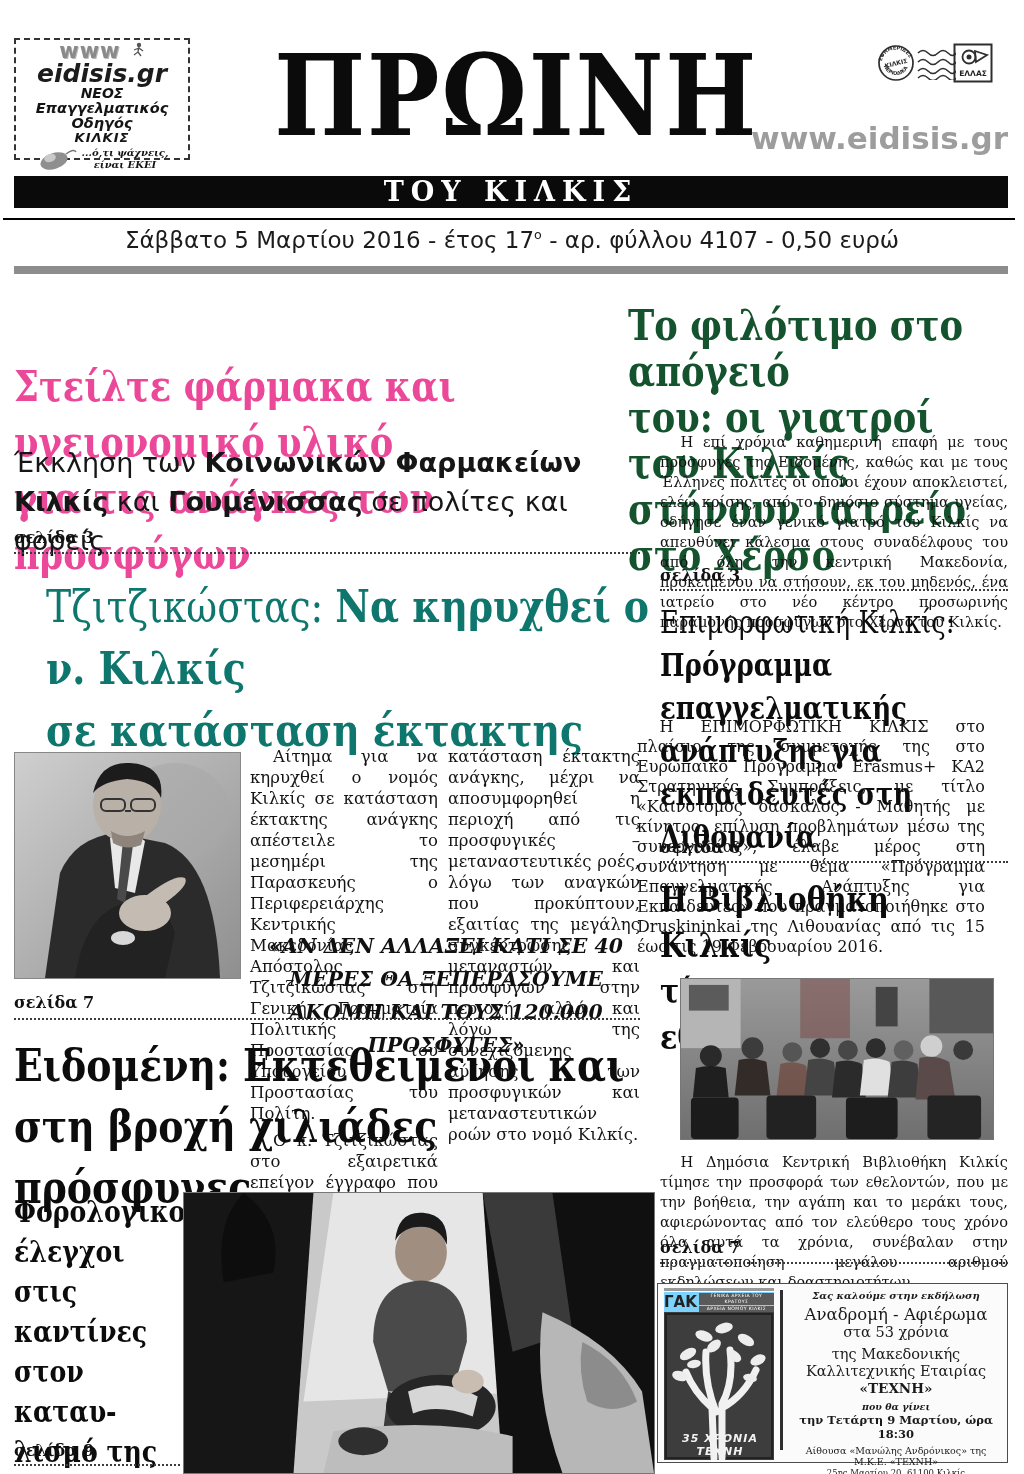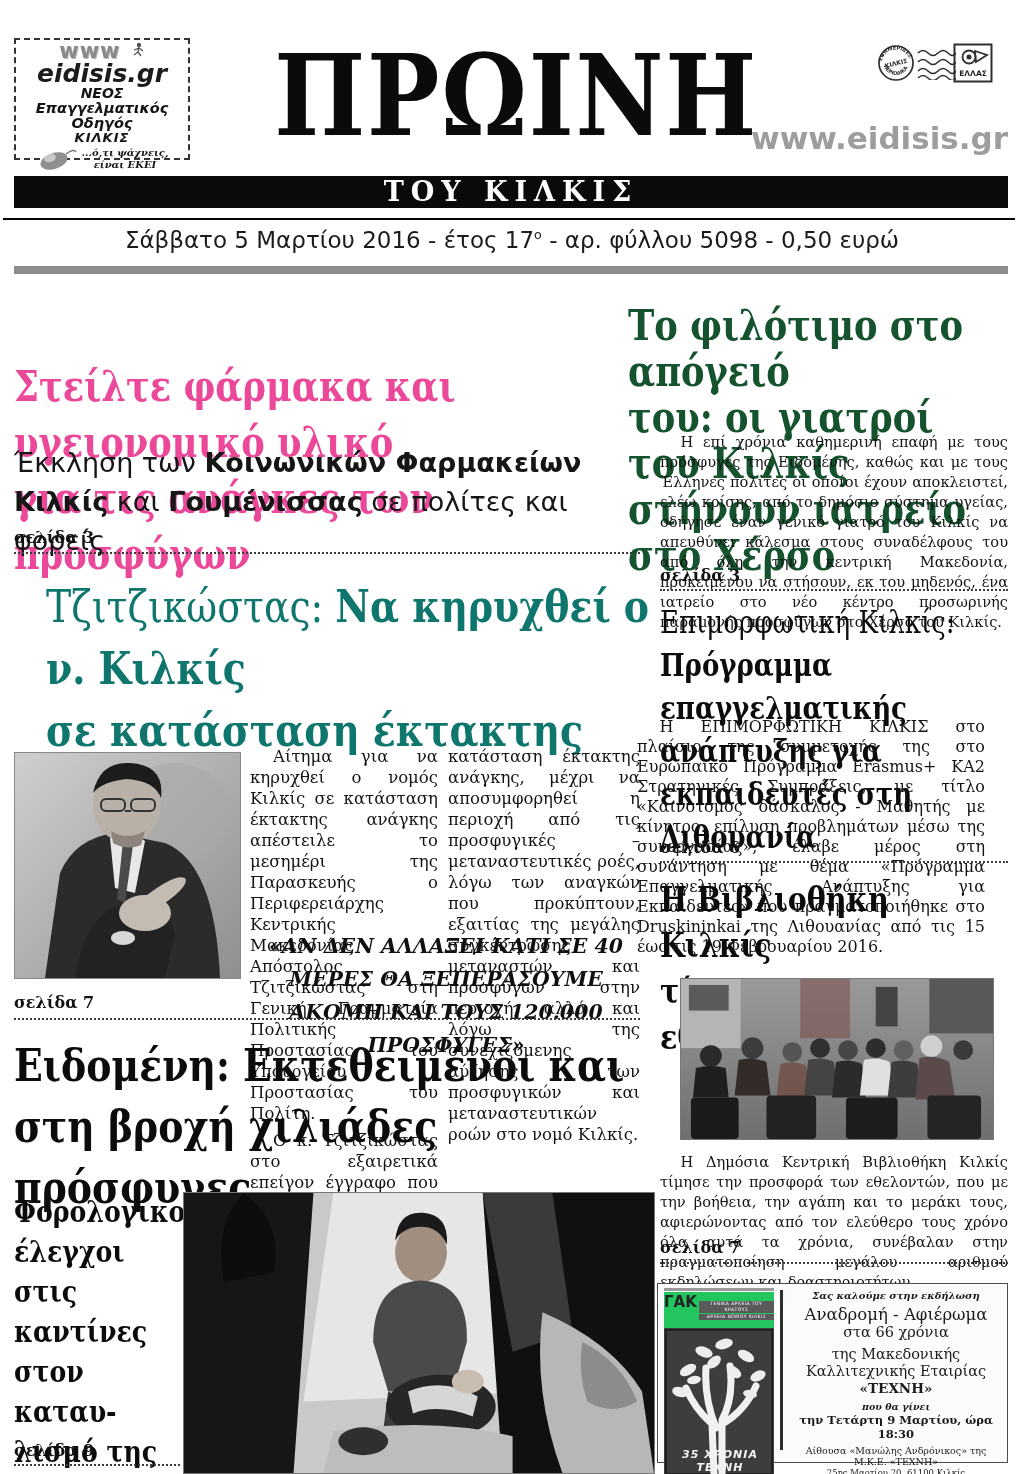--- a/index.html
+++ b/index.html
@@ -69,21 +69,21 @@
   #rule-epi{left:660px;top:861px;width:348px;}
   #h-library{left:660px;top:876px;width:350px;font-weight:bold;font-size:34px;line-height:46px;color:#0c0c0c;}
   #library-photo{left:680px;top:978px;width:314px;height:162px;border:1px solid #777;box-sizing:border-box;}
   #b-library{left:660px;top:1152px;width:348px;font-size:14.6px;line-height:20px;}
   #ref-library{left:660px;top:1238px;}
   #rule-library{left:660px;top:1262px;width:348px;}
 
   
   #ad-box{left:657px;top:1283px;width:351px;height:180px;border:1px solid #4c4c4c;background:#fbfbfb;box-sizing:border-box;}
   #ad-img{position:absolute;left:6px;top:4px;width:110px;height:170px;}
-  #gak-row{display:flex;align-items:stretch;height:36px;background:#22c55e;}
+  #gak-row{display:flex;align-items:stretch;height:20px;background:#7dd3fc;}
   #gak-abbr{font-family:"DejaVu Sans",sans-serif;font-weight:bold;font-size:15px;line-height:20px;color:#222;padding-right:2px;}
   #gak-lines{flex:1;display:flex;flex-direction:column;justify-content:center;gap:1px;}
   .gak-strip{background:#5a5a5a;color:#fff;font-family:"DejaVu Sans",sans-serif;font-size:4.6px;
              line-height:6px;text-align:center;letter-spacing:.4px;}
   #gak-ministry{height:3px;background:#9a9a9a;margin-bottom:1px;}
   #tree-wrap{position:relative;width:112px;height:148px;}
   #tree-caption{position:absolute;left:0;bottom:2px;width:100%;text-align:center;color:#f2f2f2;
       font-family:"DejaVu Sans",sans-serif;font-weight:bold;font-style:italic;font-size:11px;letter-spacing:1px;}
   #ad-divider{position:absolute;left:122px;top:6px;width:3px;height:160px;background:#2e2e2e;}
   #ad-text{position:absolute;left:132px;top:4px;width:212px;text-align:center;font-family:"DejaVu Serif",serif;color:#1a1a1a;}
@@ -159,21 +159,21 @@
     <path d="M22 8 L34 12 L23 19 Z" fill="none" stroke="#2e2e2e" stroke-width="1.8"></path>
     <text x="20" y="33" font-size="7.5" text-anchor="middle" font-family="DejaVu Sans, sans-serif" font-weight="bold" fill="#1f1f1f">ΕΛΛΑΣ</text>
   </svg>
 
   <div class="abs" id="website-watermark">www.eidisis.gr</div>
 
   <div class="abs" id="title-band">
     <span>ΤΟΥ ΚΙΛΚΙΣ</span>
   </div>
   <div class="abs" id="thin-rule"></div>
-  <div class="abs" id="dateline"><span>Σάββατο 5 Μαρτίου 2016 - έτος 17</span><sup>ο</sup><span> - αρ. φύλλου 5098 - 0,50 ευρώ</span></div>
+  <div class="abs" id="dateline"><span>Σάββατο 5 Μαρτίου 2016 - έτος 17</span><sup>ο</sup><span> - αρ. φύλλου 4107 - 0,50 ευρώ</span></div>
   <div class="abs" id="gray-bar"></div>
 
   <div class="abs preline" id="h-pharmacies">
     <span class="condensed preline">Στείλτε φάρμακα και υγειονομικό υλικό
 για τις ανάγκες των προσφύγων</span>
   </div>
   <div class="abs" id="sub-pharmacies">
     <span>Έκκληση των </span><b>Κοινωνικών Φαρμακείων Κιλκίς</b><span> και </span><b>Γουμένισσας</b><span> σε πολίτες και φορείς</span>
   </div>
   <div class="abs pageref" id="ref-pharm">σελίδα 3</div>
@@ -353,21 +353,21 @@
             <ellipse cx="86" cy="66" rx="7" ry="4" transform="rotate(12 86 66)"></ellipse>
           </g>
         </svg>
         <div id="tree-caption">35 ΧΡΟΝΙΑ ΤΕΧΝΗ</div>
       </div>
     </div>
     <div id="ad-divider"></div>
     <div id="ad-text">
       <div class="ad-invite">Σας καλούμε στην εκδήλωση</div>
       <div class="ad-t1">Αναδρομή - Αφιέρωμα</div>
-      <div class="ad-t2">στα 66 χρόνια</div>
+      <div class="ad-t2">στα 53 χρόνια</div>
       <div class="ad-t3">της Μακεδονικής Καλλιτεχνικής Εταιρίας</div>
       <div class="ad-t4">«ΤΕΧΝΗ»</div>
       <div class="ad-when1">που θα γίνει</div>
       <div class="ad-when2">την Τετάρτη 9 Μαρτίου, ώρα 18:30</div>
       <div class="ad-where1">Αίθουσα «Μανώλης Ανδρόνικος» της Μ.Κ.Ε. «ΤΕΧΝΗ»</div>
       <div class="ad-where2">25ης Μαρτίου 20, 61100 Κιλκίς</div>
 
     </div>
   </div>
 

